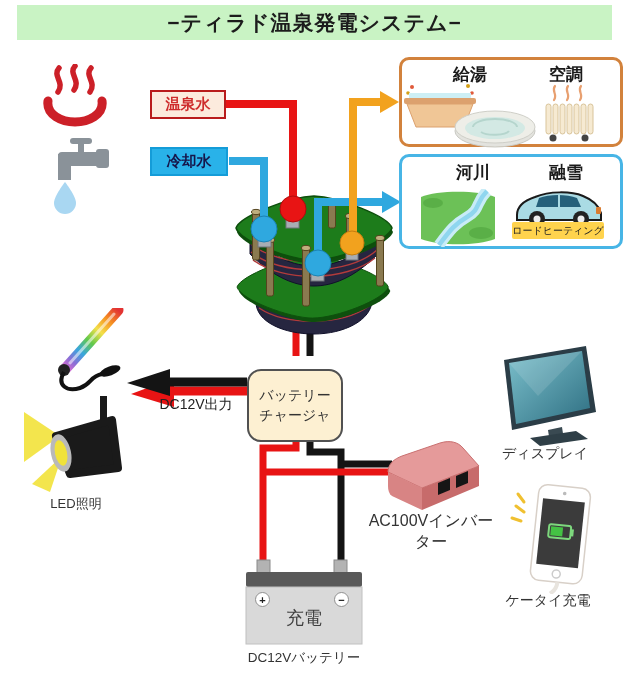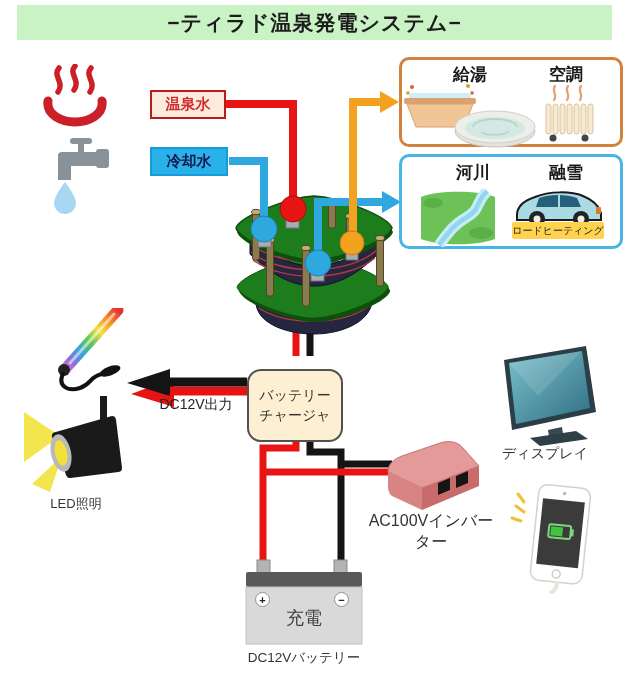--- a/index.html
+++ b/index.html
@@ -299,20 +299,21 @@
         <rect x="31" y="22" width="42" height="66" fill="#3b3b3b"></rect>
         <rect x="40" y="47" width="22" height="13" rx="2" fill="#3b3b3b" stroke="#7dd87d" stroke-width="2"></rect>
         <rect x="42" y="49" width="12" height="9" fill="#44c244"></rect>
         <rect x="62" y="50" width="3" height="7" fill="#7dd87d"></rect>
         <circle cx="52" cy="15" r="1.8" fill="#bbb"></circle>
         <circle cx="52" cy="96" r="4" fill="none" stroke="#ccc" stroke-width="1.5"></circle>
         <path d="M54 104 C54 112 50 114 48 116" stroke="#e8e4de" stroke-width="4" fill="none"></path>
       </g>
     </svg>
   </div>
+  <div class="lbl" style="left:498px;top:592px;width:100px;font-size:14px;text-align:center;z-index:2;">ケータイ充電</div>
 
   <div class="abs" style="left:244px;top:558px;z-index:2;">
     <svg width="120" height="90" viewBox="0 0 120 90">
       <rect x="13" y="2" width="13" height="14" fill="#b3b3b3" stroke="#8a8a8a"></rect>
       <rect x="90" y="2" width="13" height="14" fill="#b3b3b3" stroke="#8a8a8a"></rect>
       <rect x="2" y="14" width="116" height="15" rx="2" fill="#595959"></rect>
       <rect x="2" y="29" width="116" height="57" fill="#d9d9d9" stroke="#c0c0c0"></rect>
     </svg>
   </div>
   <div class="terminal-sign" style="left:255px;top:592px;z-index:3;">+</div>

